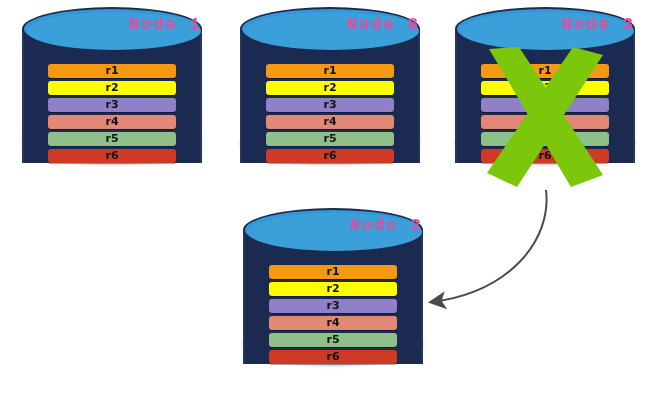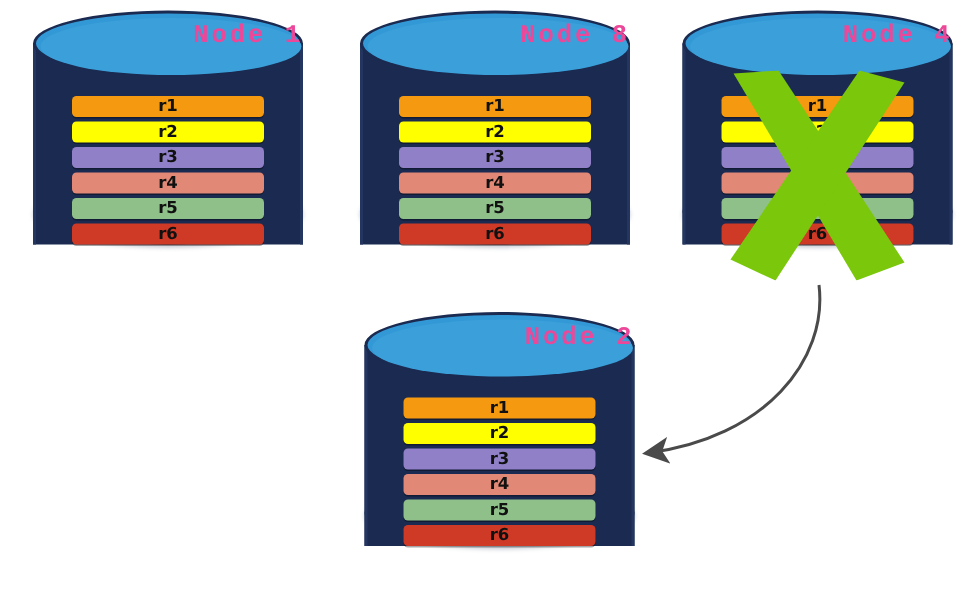--- a/index.html
+++ b/index.html
@@ -164,21 +164,21 @@
           <div class="row-bar" style="background: rgb(143, 192, 138);">r5</div>
           <div class="row-bar" style="background: rgb(207, 58, 38);">r6</div>
         </div>
       </div>
       <div class="node" style="left: 455px; top: 7px;">
         <div class="cyl-bottom"></div>
         <div class="cyl-body"></div>
         <div class="cyl-top">
           <div class="cyl-top-shade"></div>
         </div>
-        <div class="node-title">Node 4</div>
+        <div class="node-title">Node 3</div>
         <div class="rows">
           <div class="row-bar" style="background: rgb(245, 154, 16);">r1</div>
           <div class="row-bar" style="background: rgb(255, 255, 0);">r2</div>
           <div class="row-bar" style="background: rgb(144, 128, 200);">r3</div>
           <div class="row-bar" style="background: rgb(226, 136, 118);">r4</div>
           <div class="row-bar" style="background: rgb(143, 192, 138);">r5</div>
           <div class="row-bar" style="background: rgb(207, 58, 38);">r6</div>
         </div>
         <svg class="x-overlay" viewBox="0 0 122 140">
           <path d="M 4 2 L 34 0 L 118 128 L 86 140 Z" fill="#7ac70c"></path>

